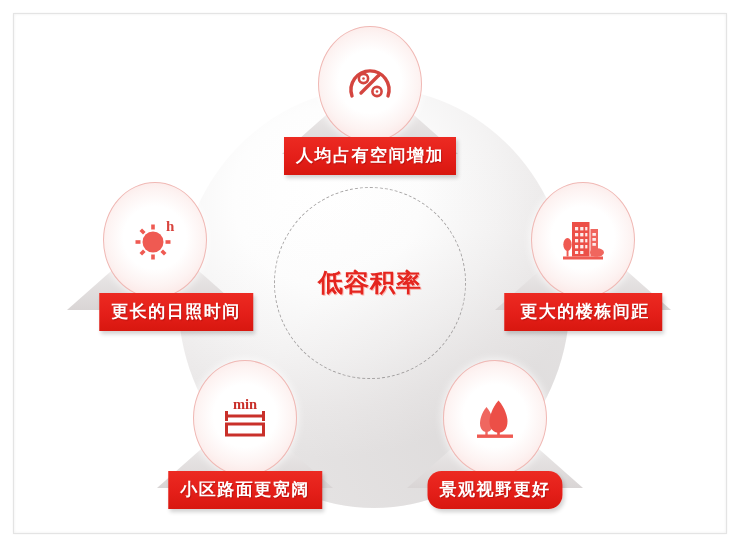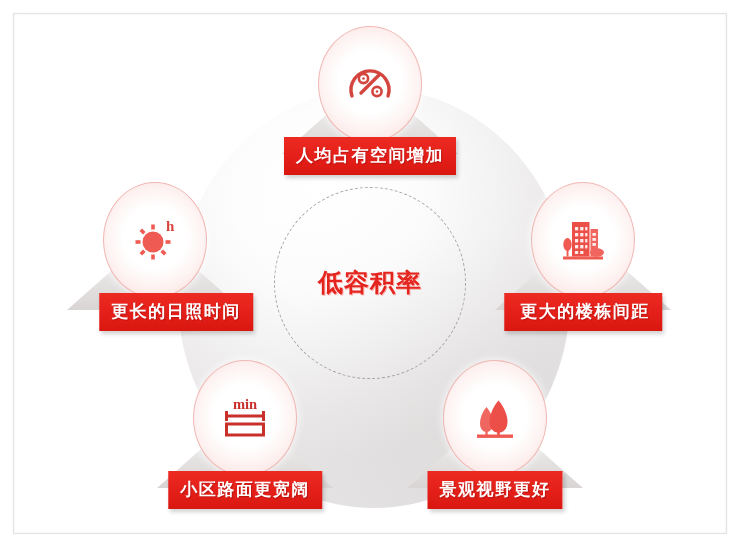--- a/index.html
+++ b/index.html
@@ -172,21 +172,21 @@
   #node-right .bubble      { top: 0px; }
   #node-right .conn-wrap   { top: 72px; }
   #node-right .banner      { top: 111px; padding-left: 16px; }
 
   #node-bottomleft .bubble    { top: 0px; text-align: center; }
   #node-bottomleft .conn-wrap { top: 72px; }
   #node-bottomleft .banner    { top: 111px; }
 
   #node-bottomright .bubble    { top: 0px; }
   #node-bottomright .conn-wrap { top: 72px; }
-  #node-bottomright .banner    { top: 111px; }
+  #node-bottomright .banner    { top: 111px; border-radius: 14px; }
 </style>
 </head>
 <body>
 
 <div id="stage">
 
   <div id="backdrop"></div>
   <div id="backdrop-shade"></div>
 
   <div id="center-dashed"></div>

